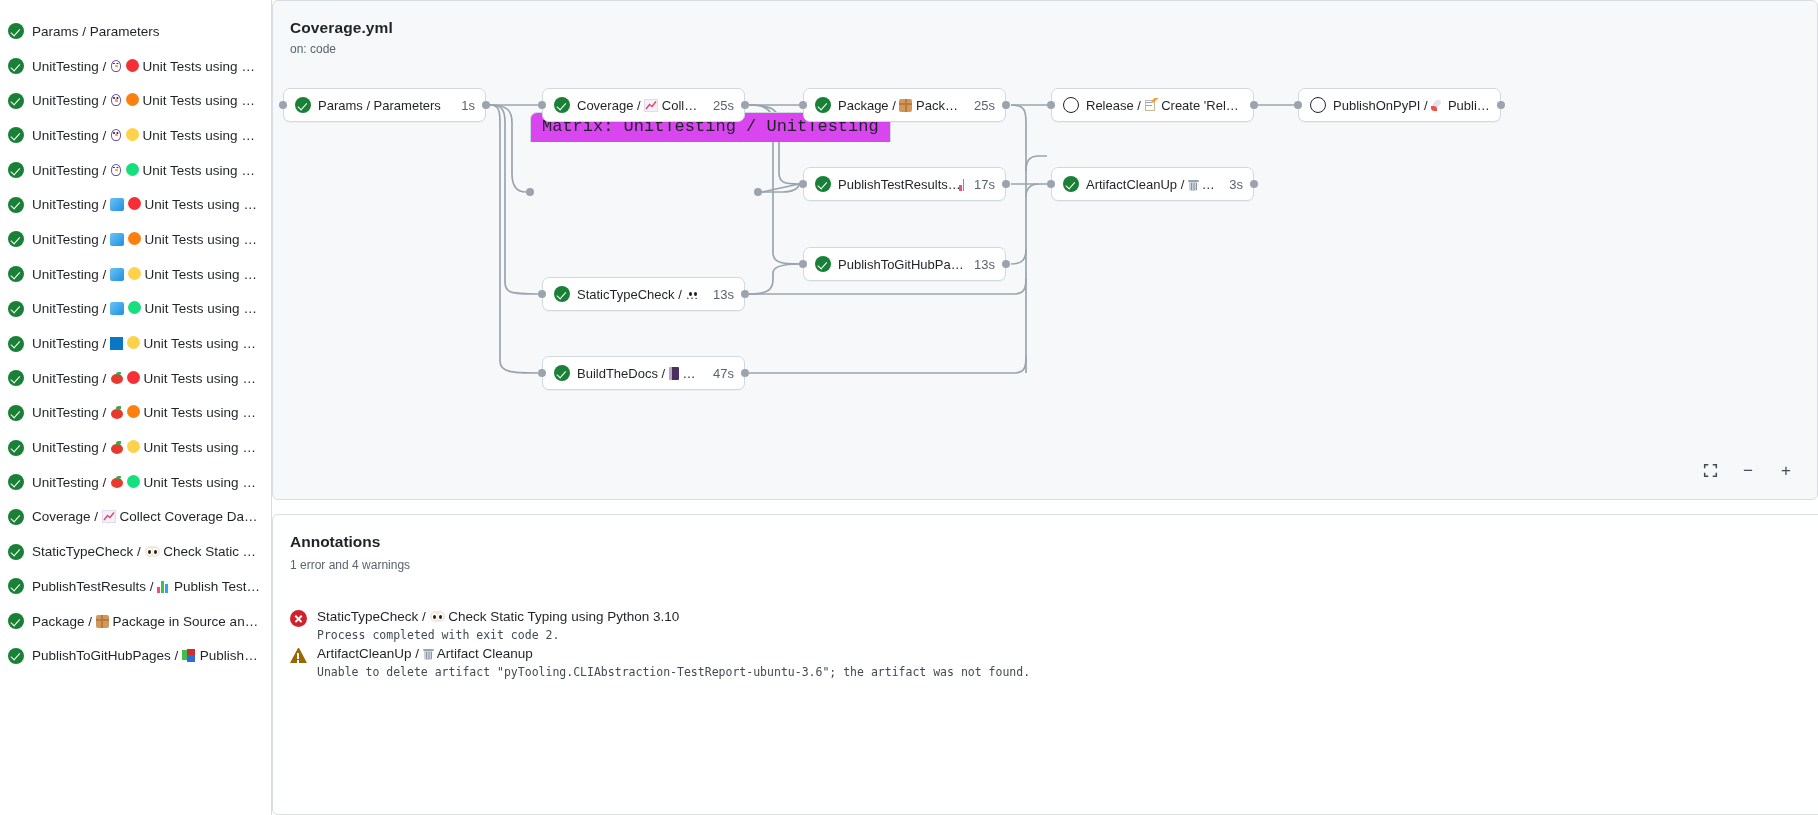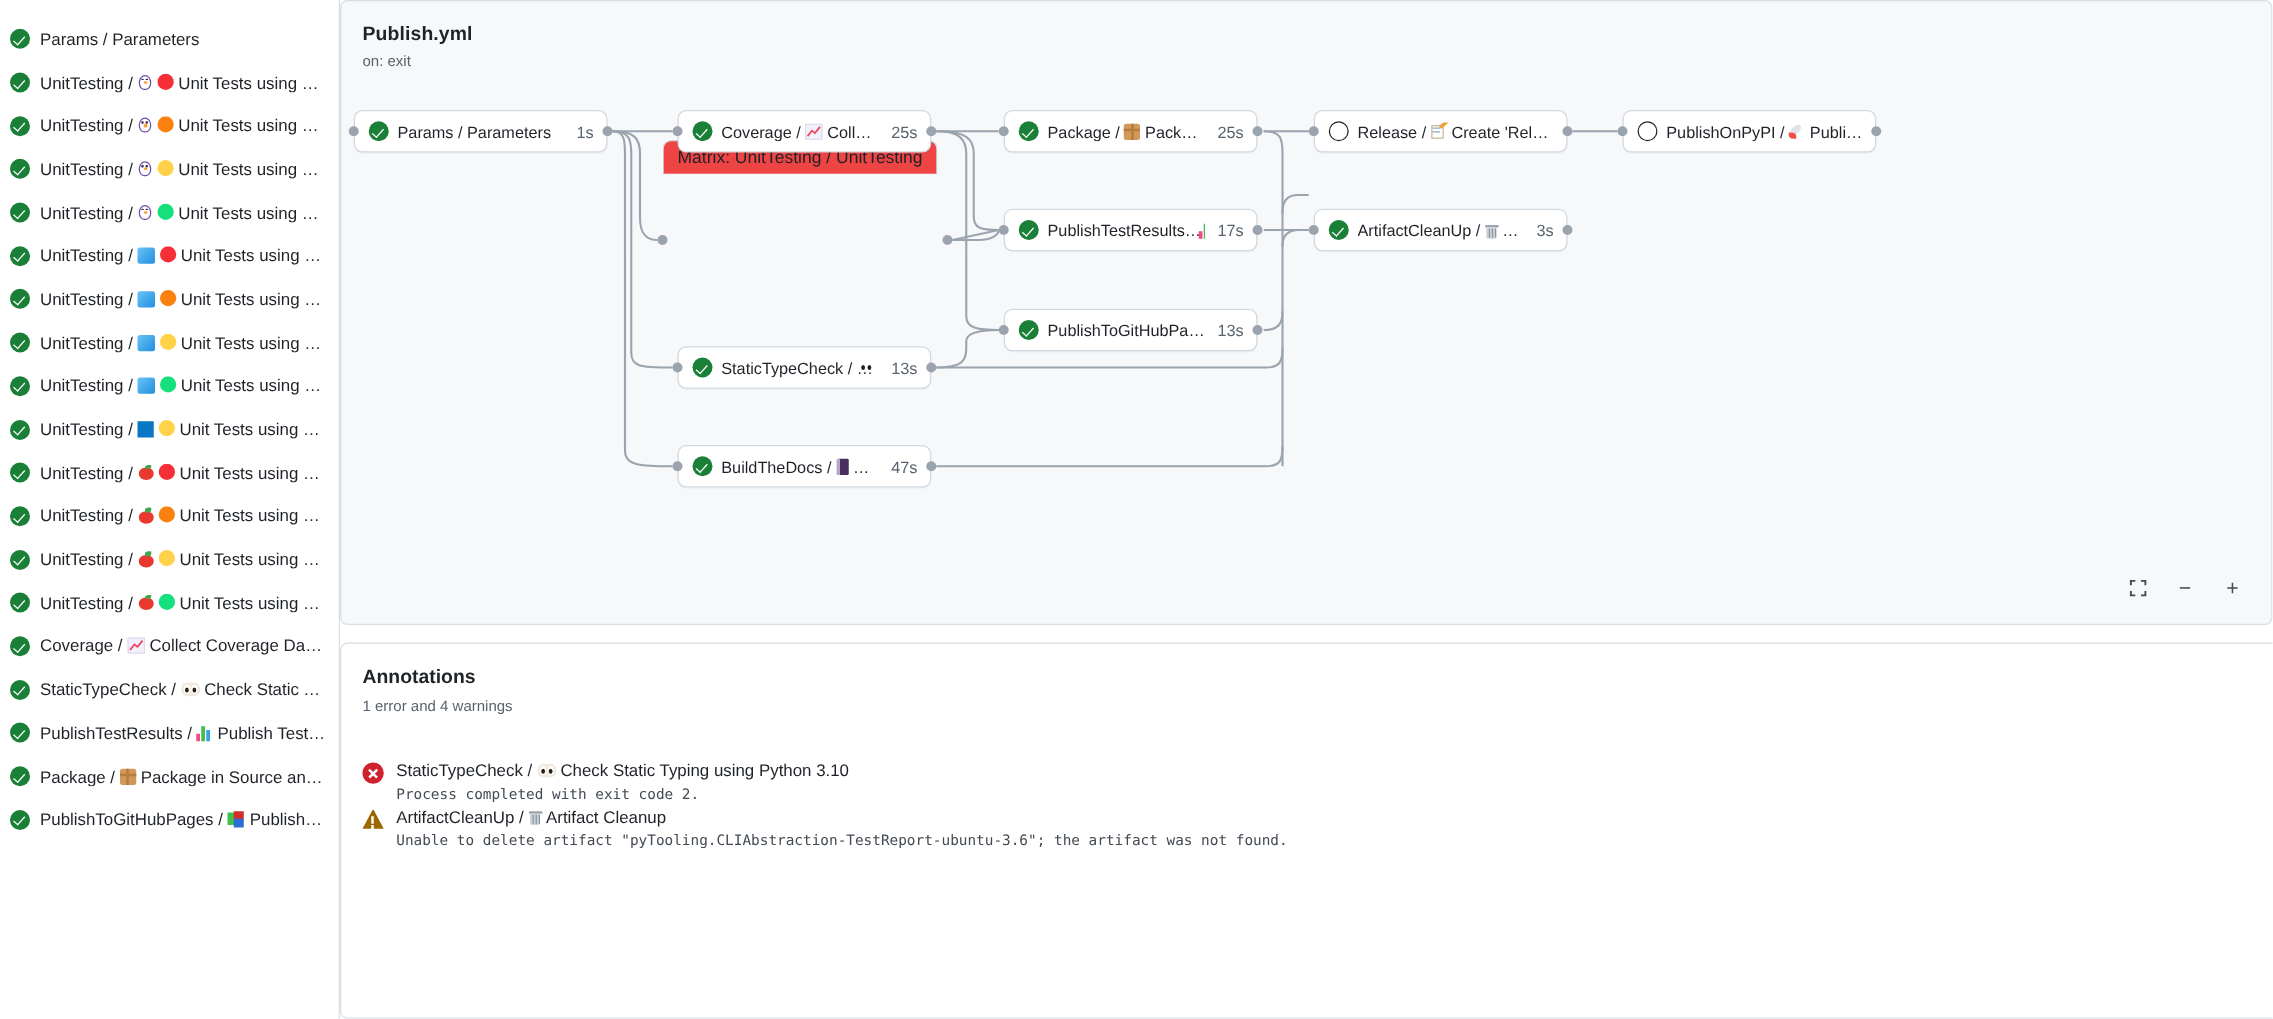--- a/index.html
+++ b/index.html
@@ -148,28 +148,29 @@
   .matrix-node {
     position: absolute;
     background: #ffffff;
     border: 1px solid #d1d9e0;
     border-radius: 7px;
     z-index: 2;
     cursor: pointer;
   }
   .matrix-tab {
     position: absolute;
-    background: #ef4444;
+    background: #d946ef;
     border: 1px solid #d1d9e0;
     border-bottom: none;
     border-radius: 7px 7px 0 0;
-    font-size: 14px;
+    font-size: 17px;
     color: #1f2328;
     padding: 4px 11px 6px 11px;
     z-index: 1;
+    font-family: Liberation Mono, monospace;
   }
   .matrix-body { padding: 14px 14px 12px 14px; }
   .matrix-main { display: flex; align-items: center; font-size: 13.5px; }
   .matrix-main .ico-check { margin-right: 8px; }
   .matrix-link {
     margin-top: 11px;
     font-size: 12px;
     color: #59636e;
     cursor: pointer;
   }
@@ -346,22 +347,22 @@
           <span class="ico-check"></span>
           <span class="label">PublishToGitHubPages / <span style="display:inline-block;position:relative;width:14px;height:13px;vertical-align:-2px"><span style="position:absolute;left:0;top:1px;width:8px;height:10px;background:#3fbf4c"></span><span style="position:absolute;left:5px;top:0;width:8px;height:7px;background:#d22d2d"></span><span style="position:absolute;left:5px;top:6px;width:8px;height:7px;background:#2b6fd4"></span></span> Publish to G…</span>
         </div>
       </div>
   </div>
 
   <div class="main">
 
     <div class="graph-card">
 
-      <div class="wf-title">Publish.yml</div>
-      <div class="wf-sub">on: exit</div>
+      <div class="wf-title">Coverage.yml</div>
+      <div class="wf-sub">on: code</div>
 
       <svg class="edges" viewBox="0 0 1546 500">
         <g fill="none" stroke="#9ba4ae" stroke-width="1.7">
 
           <path d="M 217 104 L 265 104"></path>
 
           <path d="M 217 104 C 235 104 239 110 239 122 L 239 173 C 239 185 243 191 253 191"></path>
 
           <path d="M 217 104 C 230 104 232 110 232 122 L 232 281 C 232 292 238 293 265 293"></path>
 

